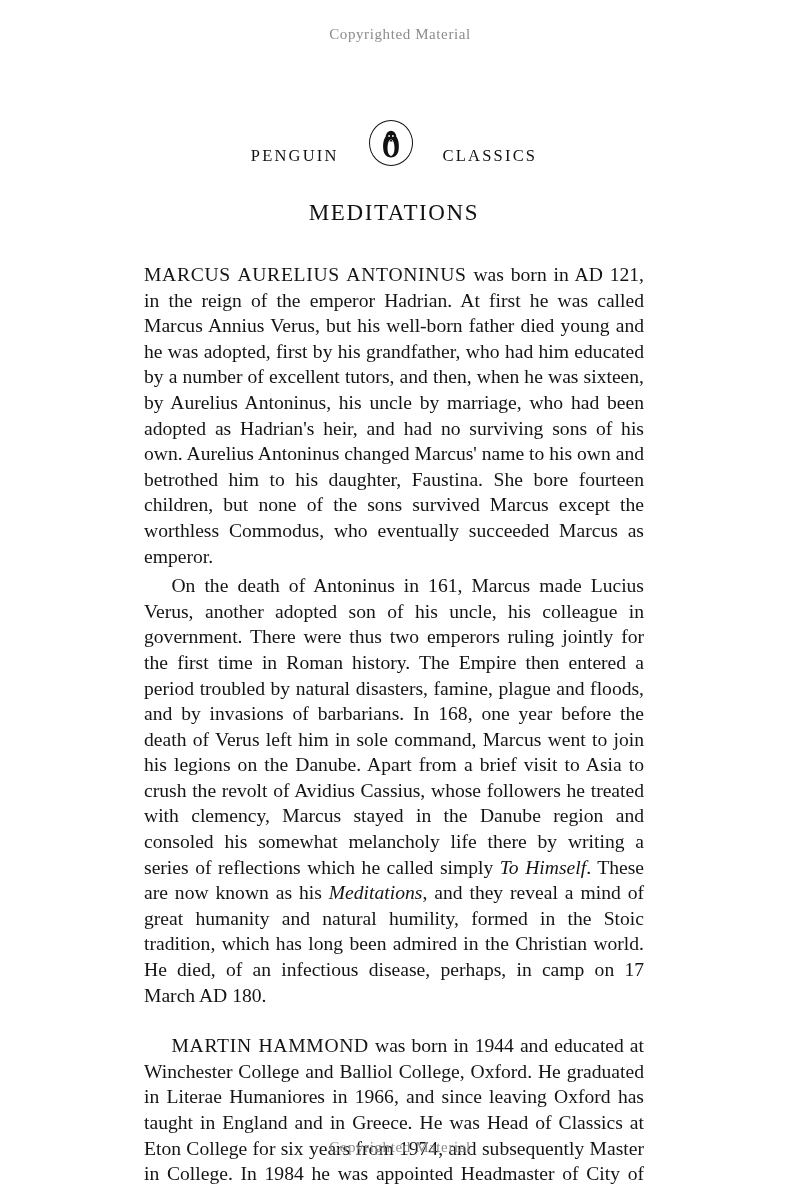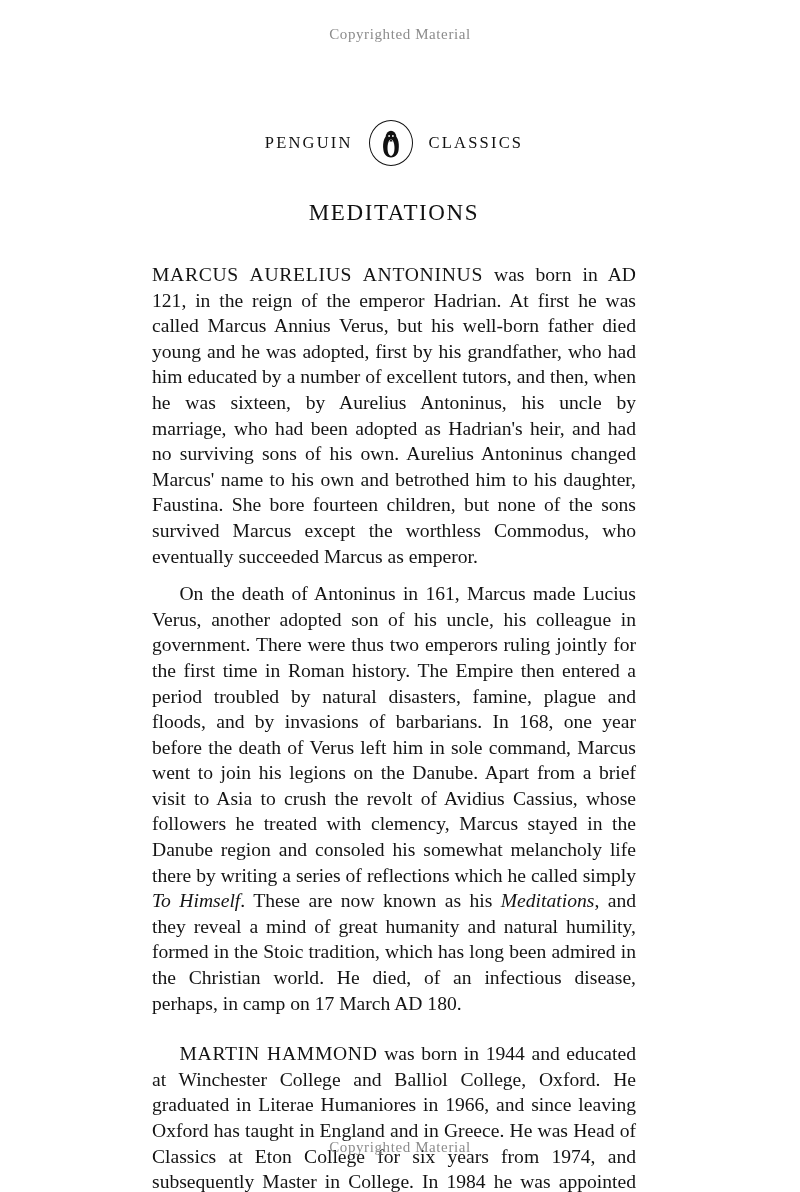--- a/index.html
+++ b/index.html
@@ -32,23 +32,23 @@
   .page {
     position: absolute;
     left: 140px;
     top: 120px;
     width: 508px;
   }
 
   
   .publisher {
     display: flex;
-    align-items: center;
+    align-items: flex-end;
     justify-content: center;
-    gap: 16px;
+    gap: 30px;
     margin-bottom: 34px;
   }
   .publisher .word {
     font-family: "Liberation Serif", serif;
     font-size: 16.5px;
     letter-spacing: 2.2px;
     color: #111;
     font-variant: small-caps;
     text-transform: uppercase;
   }
@@ -67,21 +67,21 @@
     text-align: center;
     font-family: "Liberation Serif", serif;
     font-size: 23px;
     letter-spacing: 1.6px;
     margin: 0 0 36px 0;
     font-weight: normal;
     color: #111;
   }
 
   p.body {
-    margin: 12px;
+    margin: 4px;
     font-size: 19.6px;
     line-height: 25.6px;
     text-align: justify;
     text-justify: inter-word;
     hyphens: manual;
     color: #141414;
   }
   p.body + p.body { text-indent: 1.4em; }
   p.gap { margin-top: 25px; text-indent: 0; }
 

